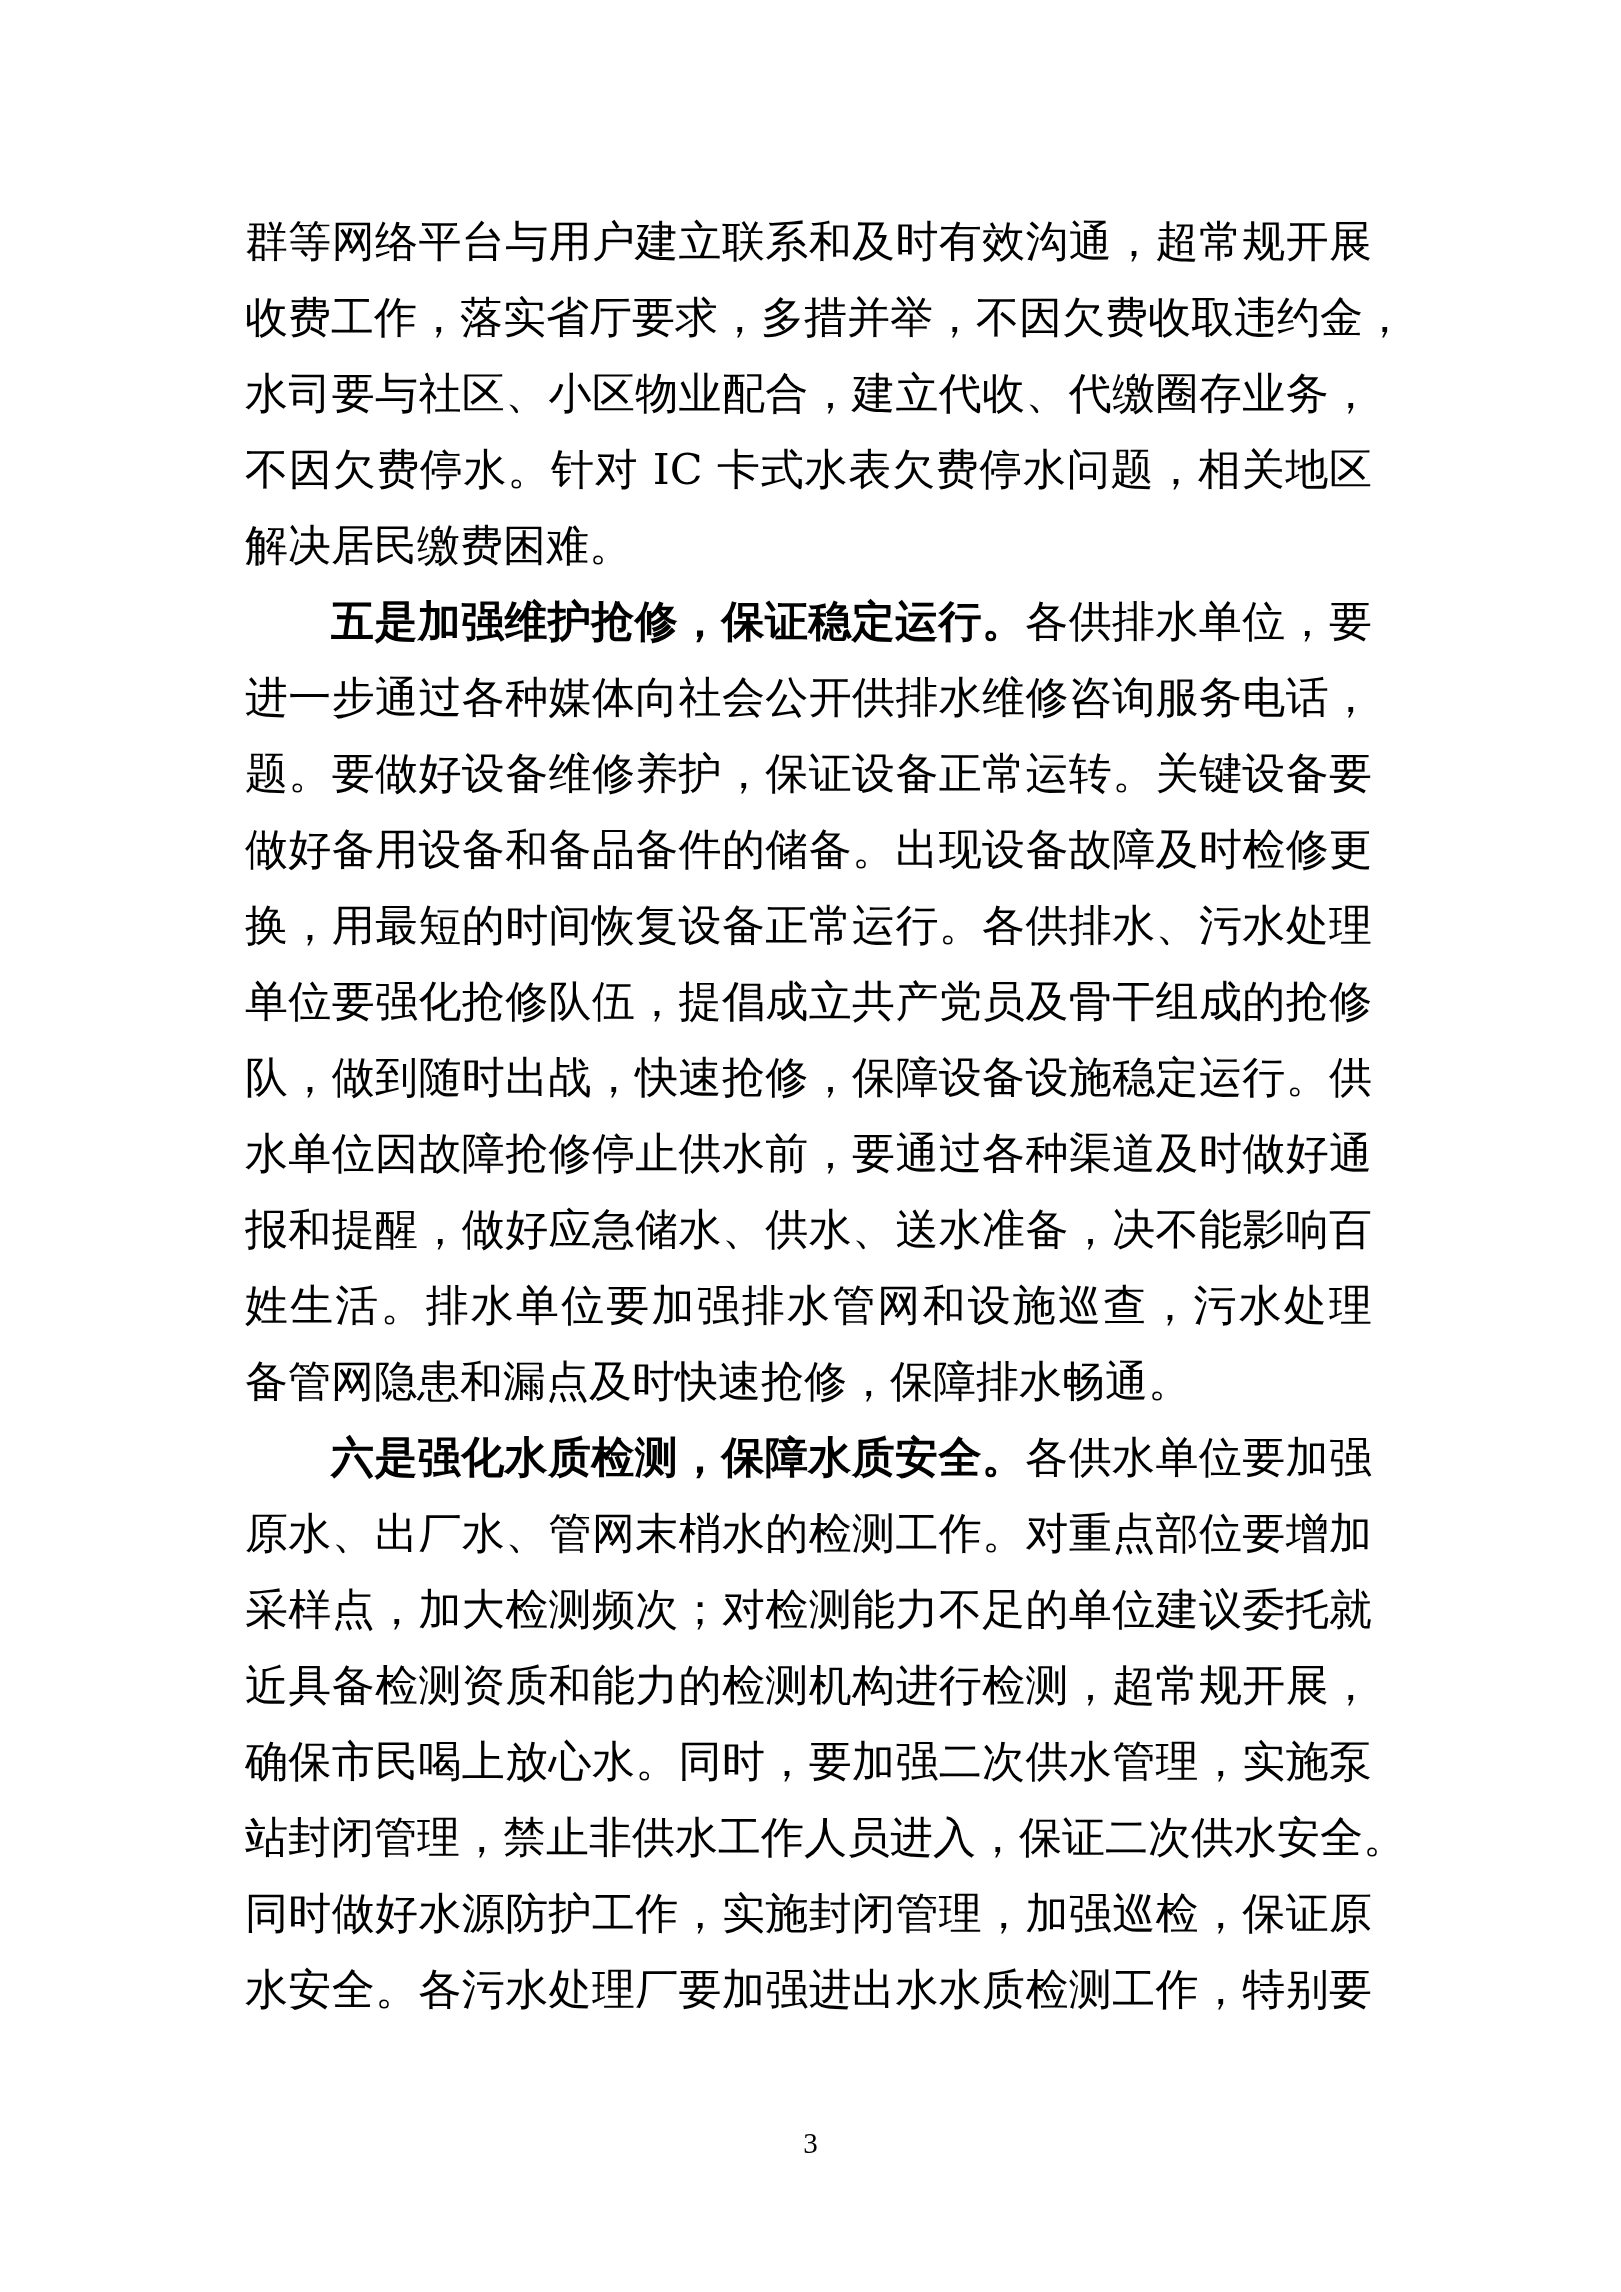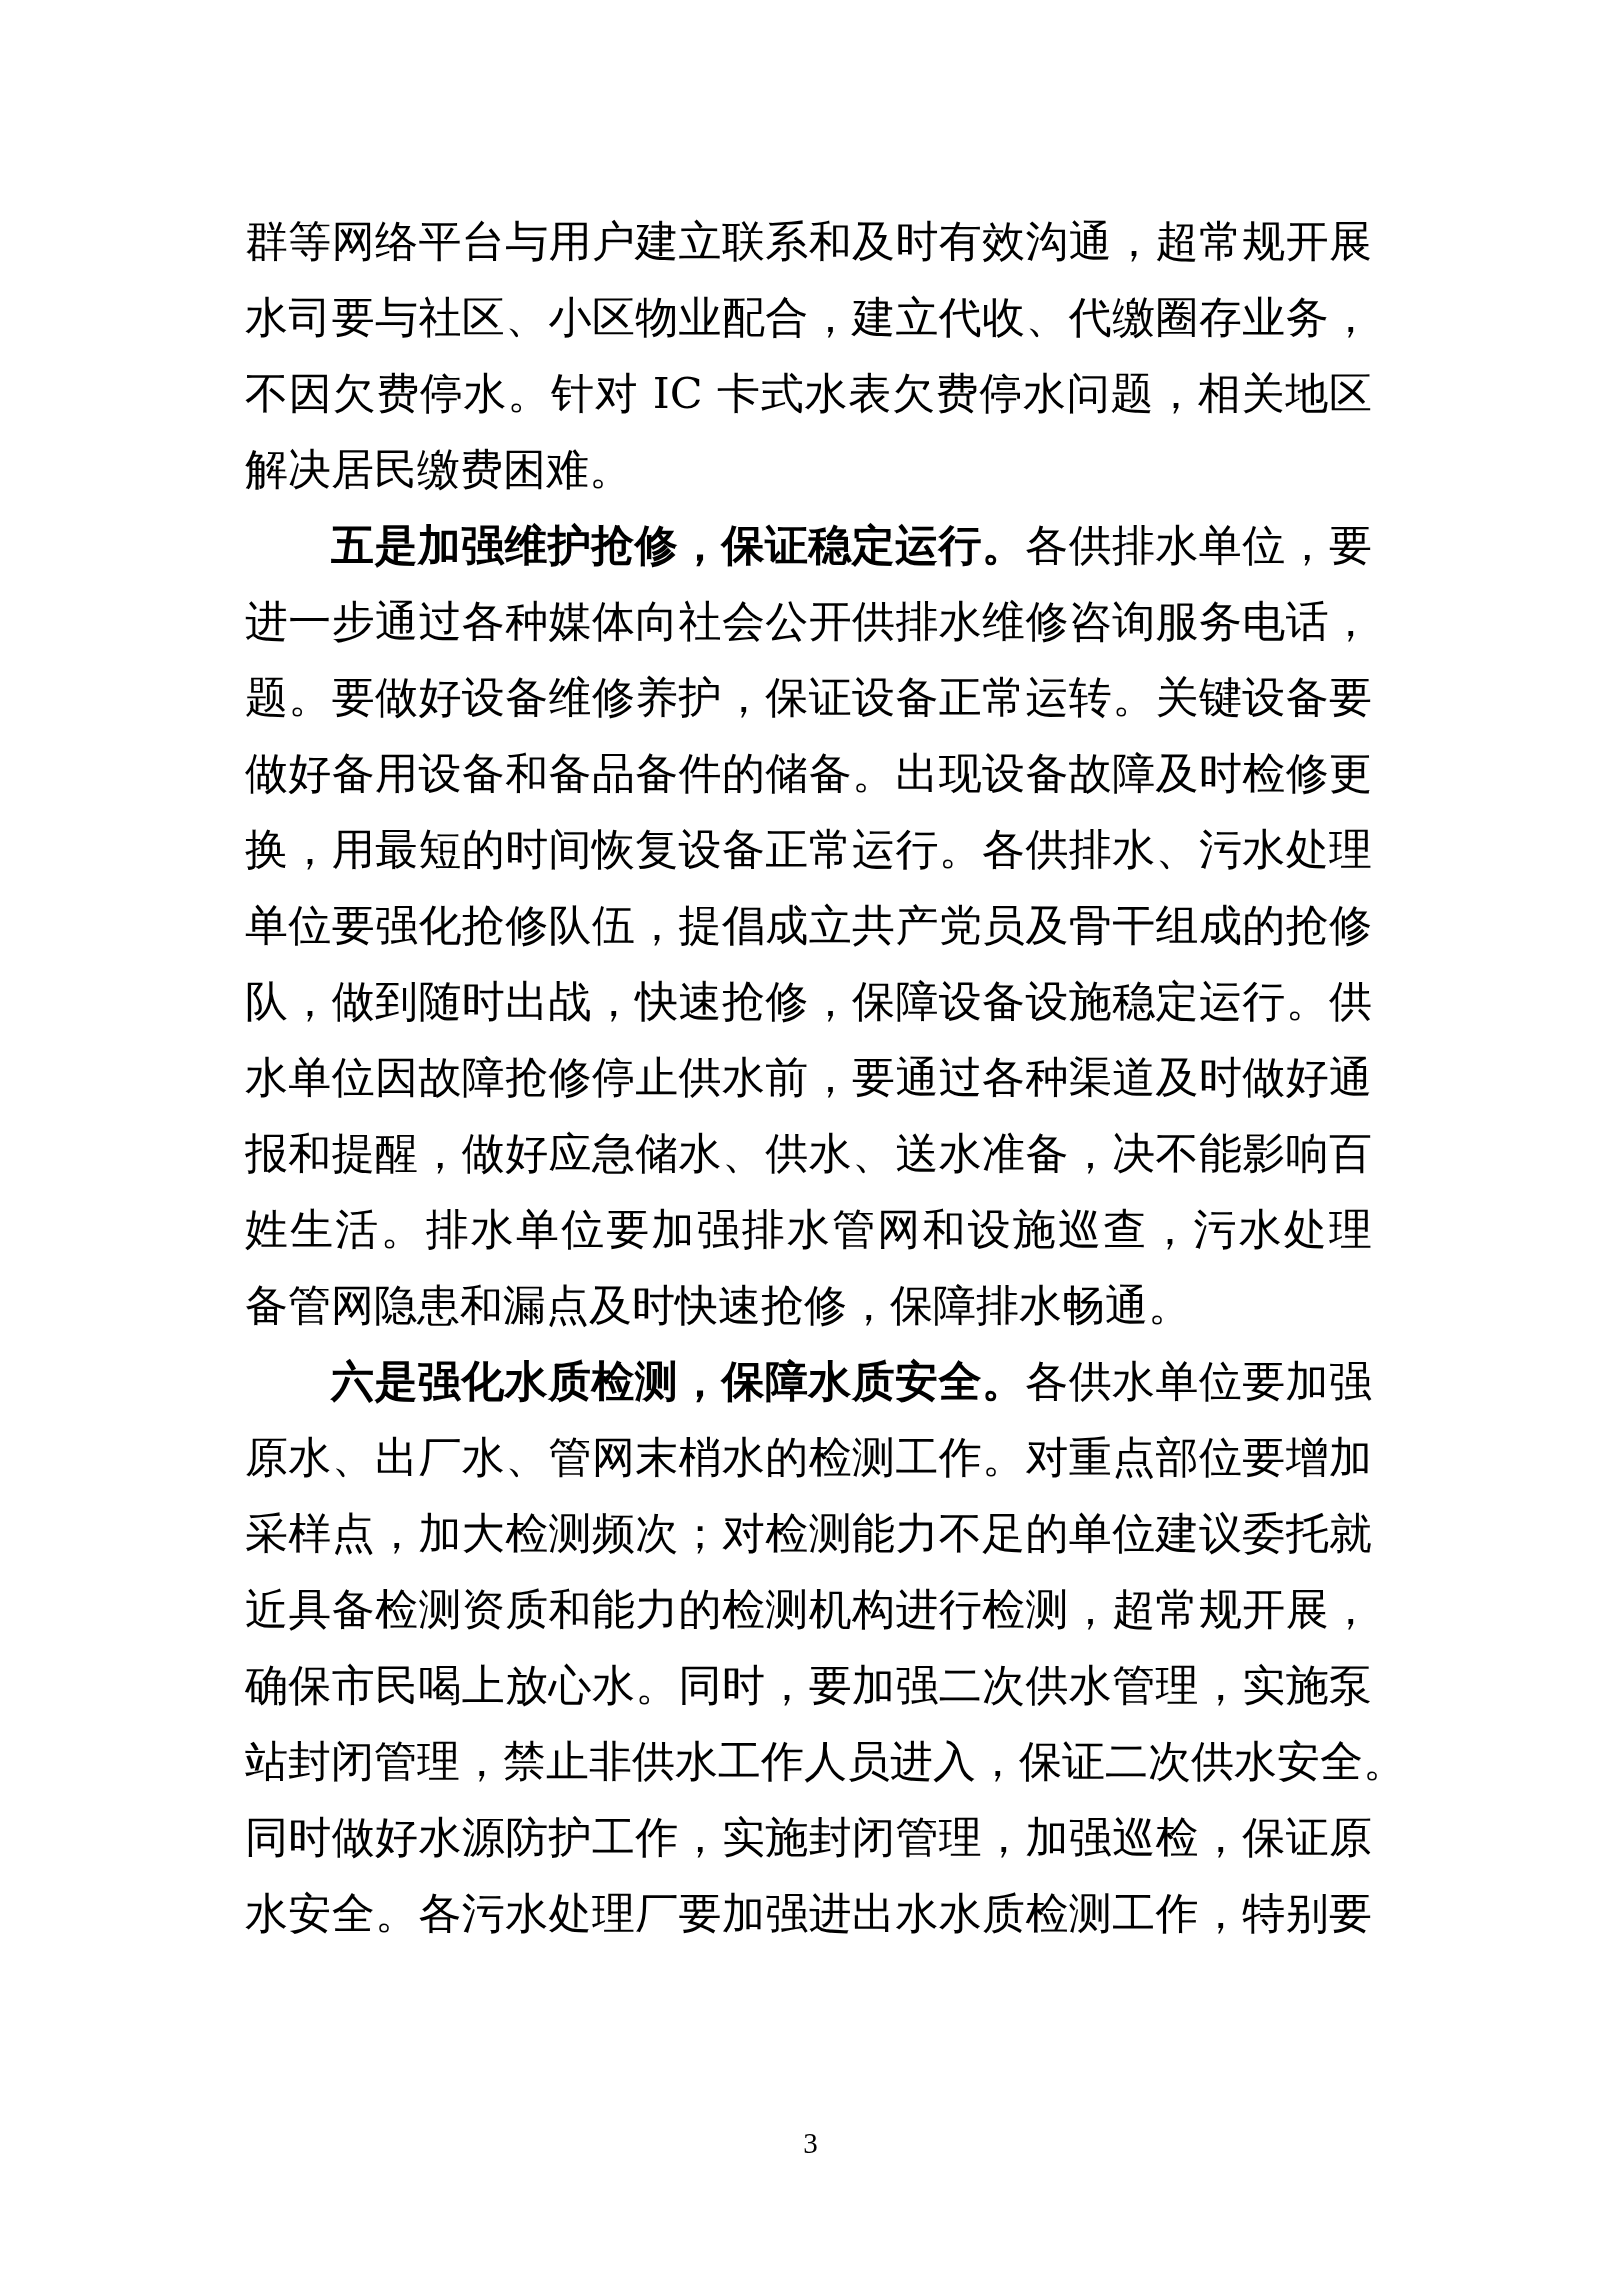--- a/index.html
+++ b/index.html
@@ -71,20 +71,21 @@
     color: #000000;
   }
 </style>
 </head>
 <body>
 
 <div class="page">
   <div class="text-block" id="text-block">
       <div class="para">
         <div class="line"><span class="run">群等网络平台与用户建立联系和及时有效沟通，超常规开展</span></div>
+        <div class="line"><span class="run">收费工作，落实省厅要求，多措并举，不因欠费收取违约金，</span></div>
         <div class="line"><span class="run">水司要与社区、小区物业配合，建立代收、代缴圈存业务，</span></div>
         <div class="line"><span class="run">不因欠费停水。针对 IC 卡式水表欠费停水问题，相关地区</span></div>
         <div class="line no-justify"><span class="run">解决居民缴费困难。</span></div>
       </div>
       <div class="para">
         <div class="line indent"><span class="run-bold">五是加强维护抢修，保证稳定运行。</span><span class="run">各供排水单位，要</span></div>
         <div class="line"><span class="run">进一步通过各种媒体向社会公开供排水维修咨询服务电话，</span></div>
         <div class="line"><span class="run">题。要做好设备维修养护，保证设备正常运转。关键设备要</span></div>
         <div class="line"><span class="run">做好备用设备和备品备件的储备。出现设备故障及时检修更</span></div>
         <div class="line"><span class="run">换，用最短的时间恢复设备正常运行。各供排水、污水处理</span></div>

